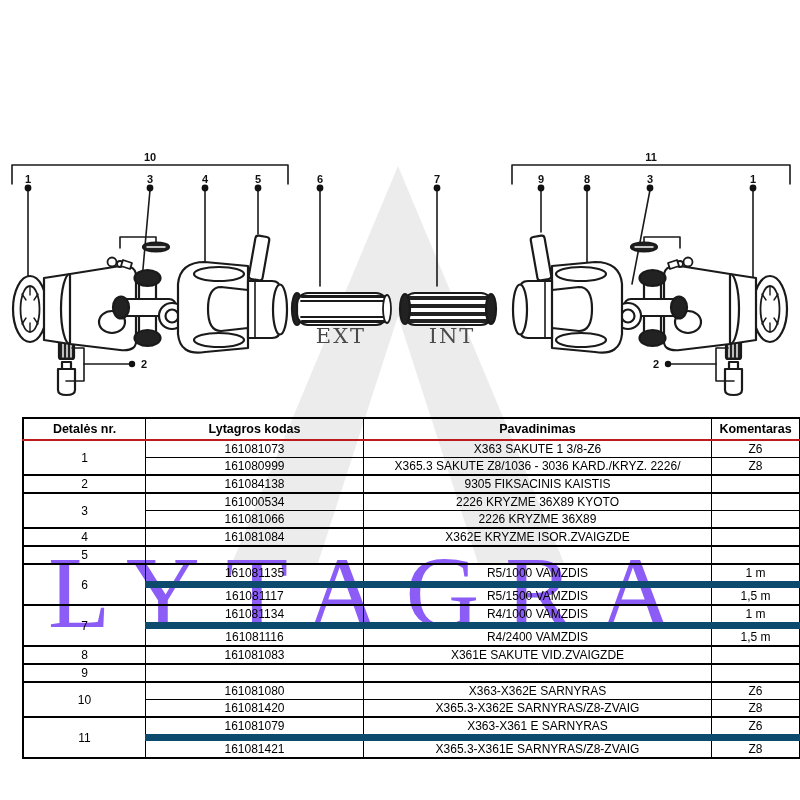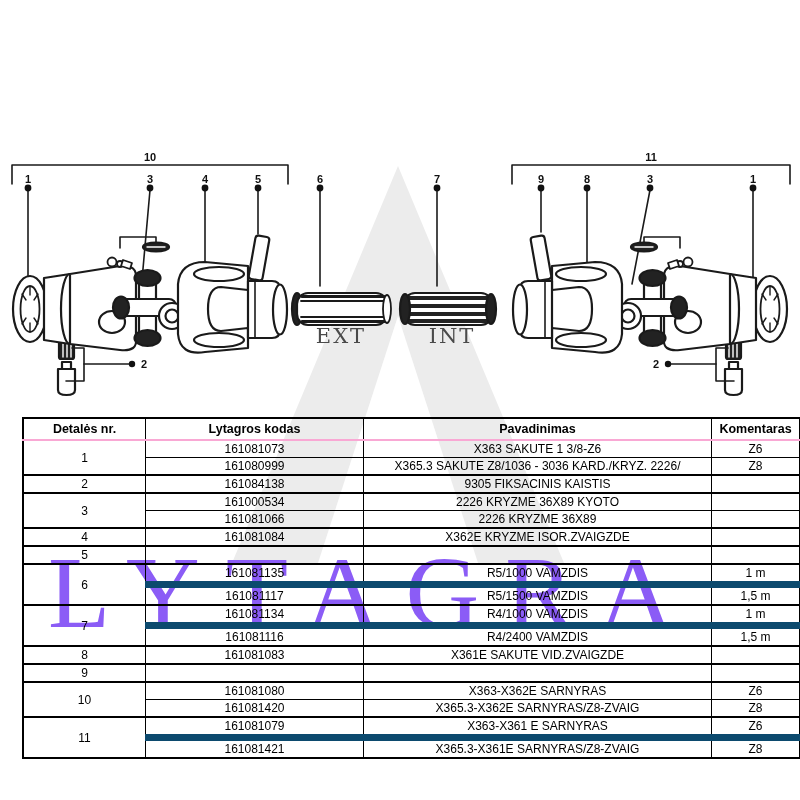--- a/index.html
+++ b/index.html
@@ -29,21 +29,21 @@
                            fill:#4a4a4a;letter-spacing:2px;}
 
   
   table.parts{position:absolute;left:22px;top:417px;z-index:2;width:756px;
               border-collapse:collapse;table-layout:fixed;background:transparent;
               border:2px solid #000;}
   table.parts th,table.parts td{border:1px solid #000;padding:0 2px;text-align:center;
               white-space:nowrap;overflow:hidden;font-size:12px;line-height:16px;
               background:transparent;}
   table.parts thead th{font-weight:bold;font-size:12.5px;height:20px;
-              border-bottom:2px solid #f9a8d4;border-radius:6px;}
+              border-bottom:2px solid #b91c1c;border-radius:6px;}
   table.parts tbody td{height:16px;}
   tr.group-start td{border-top:2px solid #000;}
   tr.thick-top td{border-top:7px solid #0c4a6e;}
   .col-nr{width:117px;}
   .col-code{width:213px;margin-top:41px;}
   .col-name{width:343px;}
   .col-comment{width:83px;margin-left:40px;}
 </style>
 </head>
 <body>

